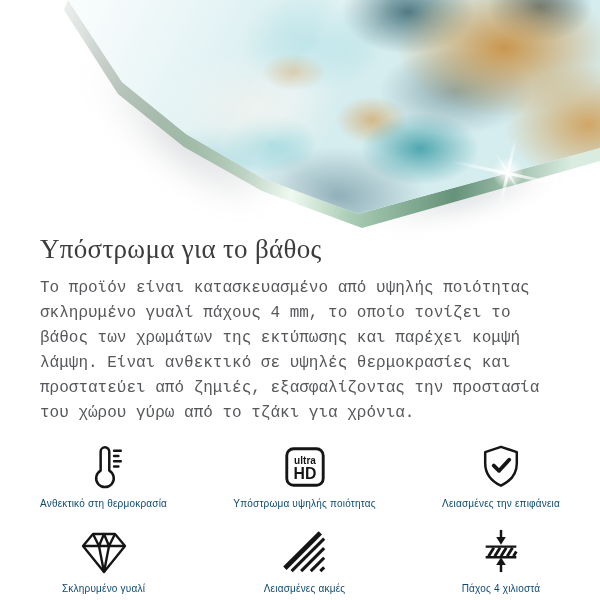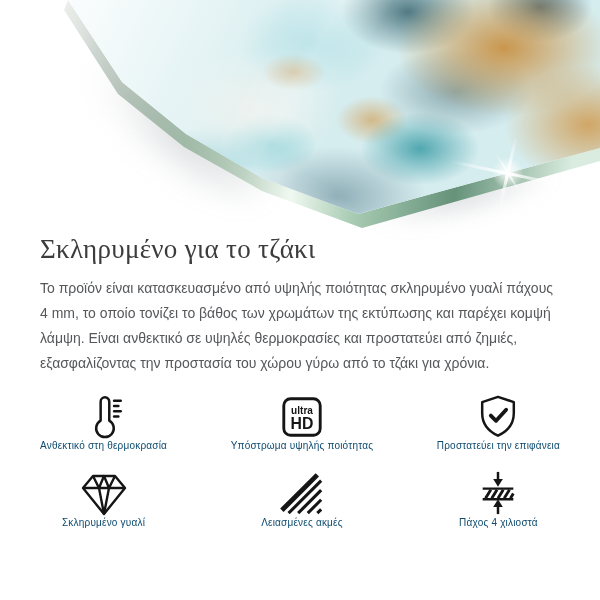--- a/index.html
+++ b/index.html
@@ -50,27 +50,27 @@
   .sparkle .r1{width:116px;height:3px;left:-58px;top:-1.5px;transform:rotate(12deg);}
   .sparkle .r2{width:74px;height:2.5px;left:-37px;top:-1.25px;transform:rotate(103deg);}
   .sparkle .r3{width:44px;height:2px;left:-22px;top:-1px;transform:rotate(58deg);}
   .sparkle .glow{position:absolute;left:-16px;top:-16px;width:32px;height:32px;border-radius:50%;
     background:radial-gradient(circle,rgba(255,255,255,.98) 0%,rgba(255,255,255,.5) 35%,rgba(255,255,255,0) 70%);}
 
   
   .content{position:relative;padding:0 40px;margin-top:-8px;}
   .title{margin:0 0 10px 0;font-family:"Liberation Serif",serif;font-weight:400;
          font-size:27px;line-height:34px;color:#3c3c3c;letter-spacing:.3px;}
-  .desc{margin:0;font-size:14px;line-height:25px;color:#55575a;}
+  .desc{margin:0;font-size:16px;line-height:25px;color:#55575a;font-family:Liberation Mono, monospace;}
 
   
   .features{margin-top:14px;display:grid;grid-template-columns:auto auto auto;
             justify-content:space-between;justify-items:center;row-gap:16px;}
   .feature{display:flex;flex-direction:column;align-items:center;}
-  .feature .icon{height:50px;display:flex;align-items:flex-end;justify-content:center;margin-bottom:0;}
+  .feature .icon{height:50px;display:flex;align-items:flex-end;justify-content:center;margin-bottom:8px;}
   .feature .label{font-size:10px;color:#0c4a6e;letter-spacing:.2px;white-space:nowrap;}
   .feature svg{display:block;}
   .hd-text{font-family:"Liberation Sans",sans-serif;font-weight:bold;fill:#151515;}
 </style>
 </head>
 <body>
 
 <div class="page">
 
   <section class="hero">
@@ -82,21 +82,21 @@
     <div class="sparkle">
       <i class="ray r1"></i>
         <i class="ray r2"></i>
         <i class="ray r3"></i>
         <i class="glow"></i>
     </div>
   </section>
 
   <section class="content">
 
-    <h1 class="title"><span>Σκληρυμένο για το τζάκι</span><br></h1>
+    <h1 class="title"><span>Υπόστρωμα για το βάθος</span><br></h1>
 
     <p class="desc">Το προϊόν είναι κατασκευασμένο από υψηλής ποιότητας σκληρυμένο γυαλί πάχους 4 mm, το οποίο τονίζει το βάθος των χρωμάτων της εκτύπωσης και παρέχει κομψή λάμψη. Είναι ανθεκτικό σε υψηλές θερμοκρασίες και προστατεύει από ζημιές, εξασφαλίζοντας την προστασία του χώρου γύρω από το τζάκι για χρόνια.</p>
 
     <div class="features">
 
       <div class="feature">
         <div class="icon">
           <svg width="46" height="48" viewBox="0 0 48 48" fill="none" stroke="#151515" stroke-width="2.6" stroke-linecap="round" stroke-linejoin="round">
             <path d="M20.5 9 a4.5 4.5 0 0 1 9 0 V28.8 a9.2 9.2 0 1 1 -9 0 Z"></path>
             <path d="M34.5 8 h7 M34.5 13.5 h4.5 M34.5 19 h7 M34.5 24.5 h4.5"></path>
@@ -116,21 +116,21 @@
         <div class="label">Υπόστρωμα υψηλής ποιότητας</div>
       </div>
 
       <div class="feature">
         <div class="icon">
           <svg width="46" height="48" viewBox="0 0 48 48" fill="none" stroke="#151515" stroke-width="2.6" stroke-linejoin="round">
             <path d="M24 4 L40.5 9.5 V21 C40.5 33.5 33.5 40 24 44.5 C14.5 40 7.5 33.5 7.5 21 V9.5 Z"></path>
             <path d="M16.5 23.5 L22 29 L32.5 17.5" stroke-width="4" stroke-linecap="round"></path>
           </svg>
         </div>
-        <div class="label">Προστατεύει την επιφάνεια</div>
+        <div class="label">Λειασμένες την επιφάνεια</div>
       </div>
 
       <div class="feature">
         <div class="icon">
           <svg width="48" height="44" viewBox="0 0 48 44" fill="none" stroke="#151515" stroke-width="2.4" stroke-linejoin="round">
             <path d="M13 3 H35 L45 15 L24 41 L3 15 Z"></path>
             <path d="M3 15 H45 M13 3 L19 15 L24 41 M35 3 L29 15 L24 41 M19 15 L24 3 L29 15"></path>
           </svg>
         </div>
         <div class="label">Σκληρυμένο γυαλί</div>

